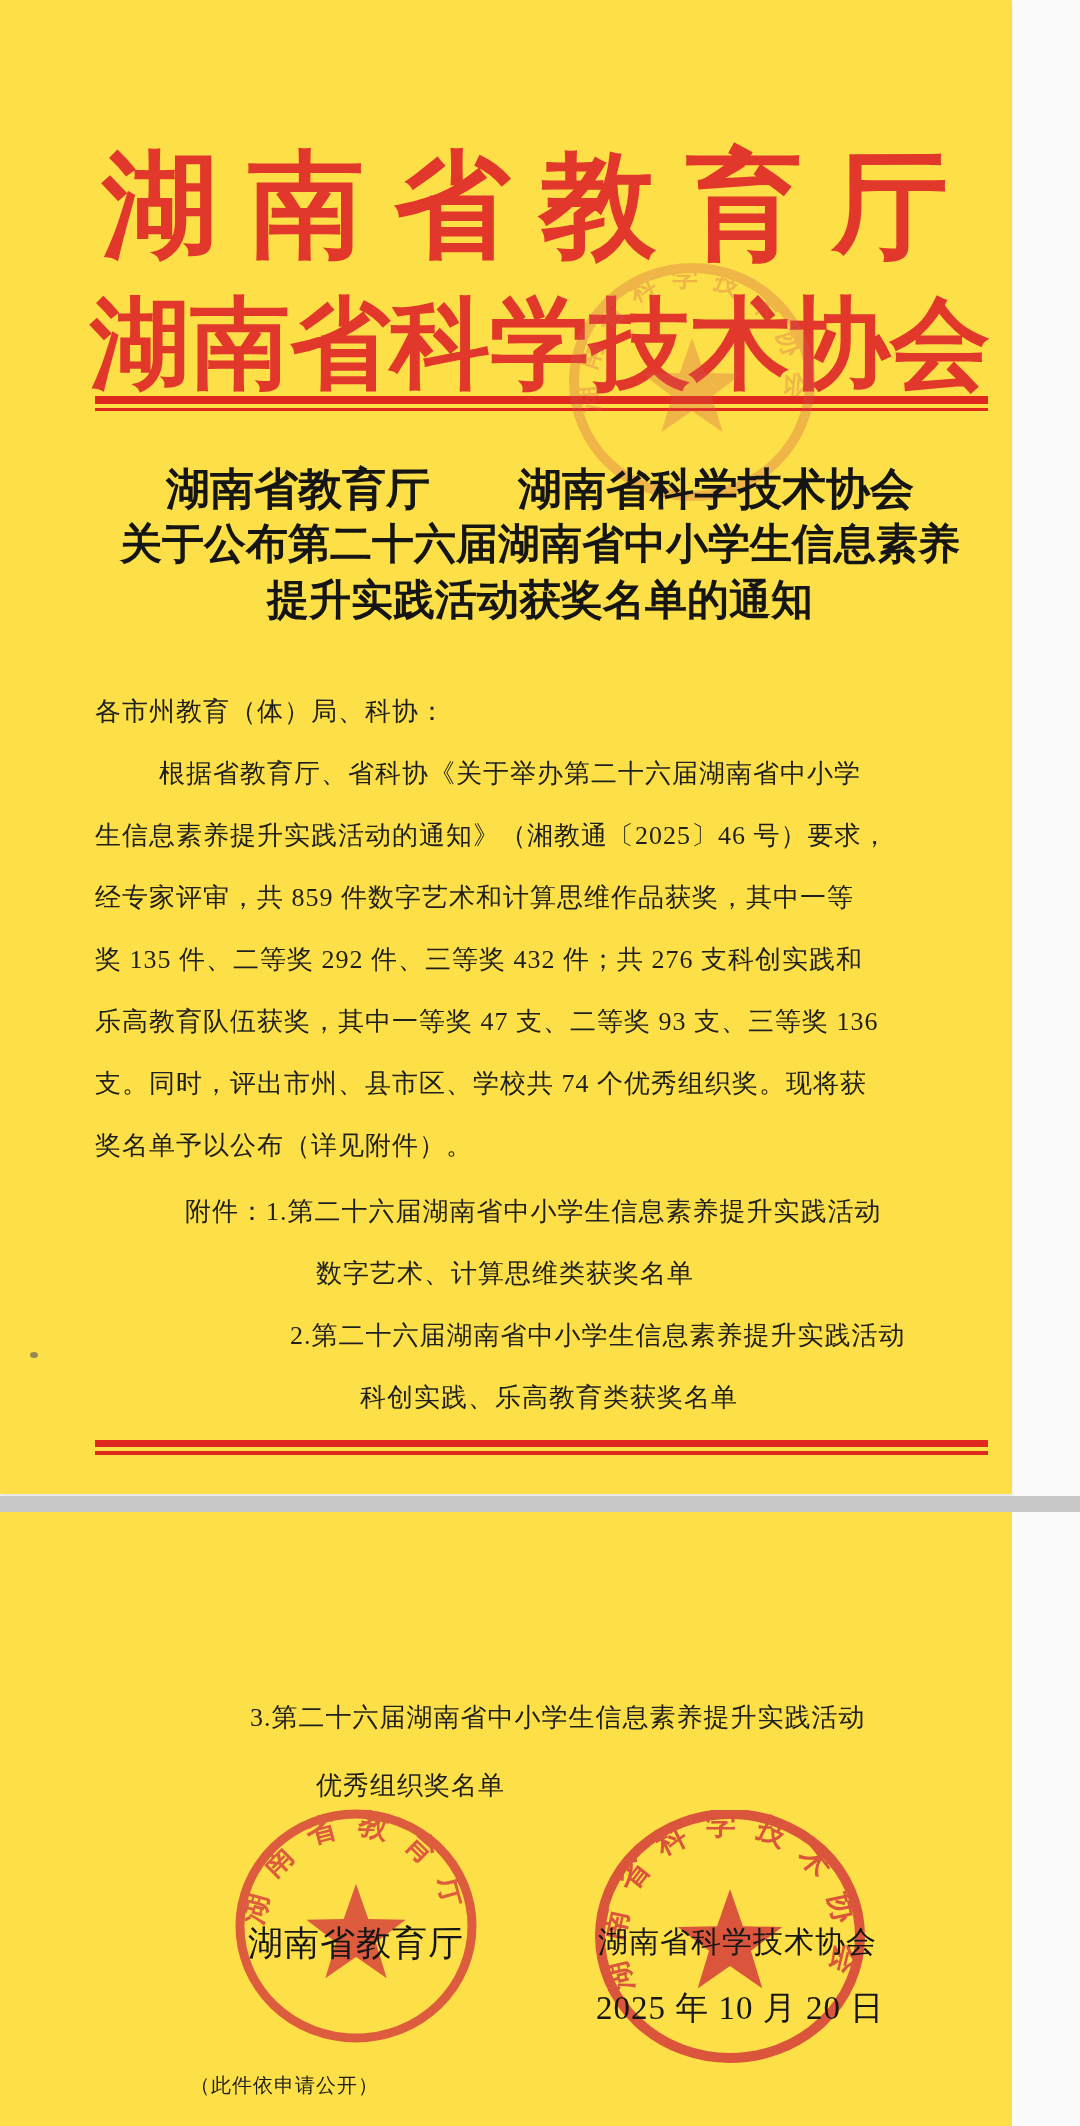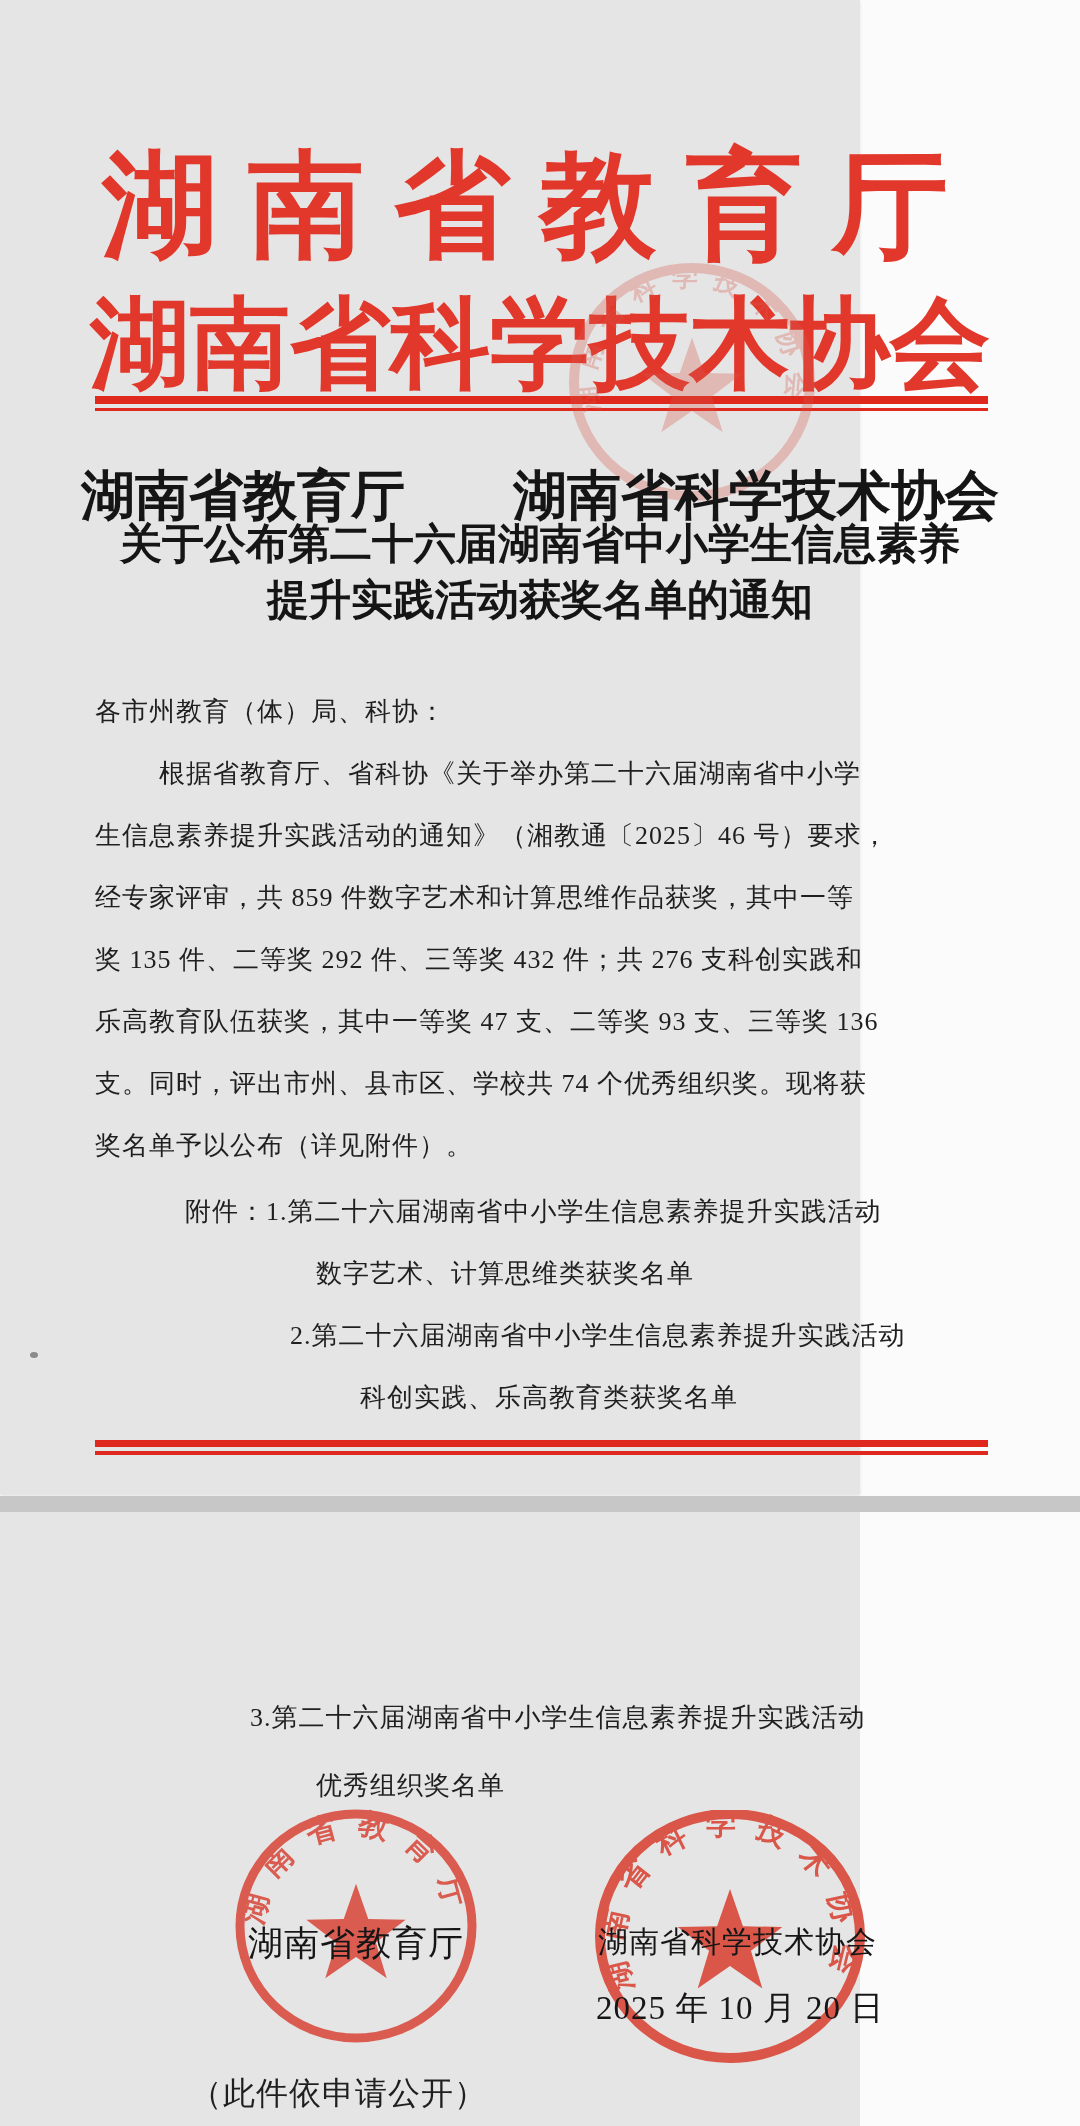--- a/index.html
+++ b/index.html
@@ -2,21 +2,21 @@
 <html><head>
 <meta charset="utf-8">
 <style>
   html,body{margin:0;padding:0;background:#ffffff;}
   #doc{
     position:relative;width:1080px;height:2126px;overflow:hidden;
     background:#fbfbfb;
     font-family:"Liberation Serif","DejaVu Serif",serif;
   }
   .abs{position:absolute;}
-  .page{position:absolute;left:0;width:860px;background:#e5e5e5;}
+  .page{position:absolute;left:0;width:1012px;background:#fde047;}
   #page1{top:0;height:1494px;box-shadow:0 2px 3px rgba(0,0,0,0.10);}
   #page2{top:1512px;height:614px;}
   #page-sep{position:absolute;left:0;top:1496px;width:1080px;height:16px;background:#c7c7c7;}
   .red-big{
     color:#e2382c;font-weight:700;text-align:center;width:1080px;
     font-family:"Liberation Serif","DejaVu Serif",serif;white-space:nowrap;
   }
   .rule-red{background:#e0291e;}
   .title-line{
     width:1080px;text-align:center;color:#151515;font-weight:700;
@@ -51,21 +51,21 @@
       <defs>
         <path id="arcF" d="M 78.3 213.5 A 96 96 0 1 1 201.7 213.5" fill="none"></path>
       </defs>
       <ellipse cx="140" cy="140" rx="118" ry="114" fill="none" stroke="#d5564a" stroke-width="10"></ellipse>
       <polygon fill="#d5564a" transform="translate(140,148) scale(0.95)" points="0,-55 12.93,-17.8 52.31,-17 20.92,6.8 32.33,44.49 0,22 -32.33,44.49 -20.92,6.8 -52.31,-17 -12.93,-17.8"></polygon>
       <text class="seal-curved" style="font-size:26px;letter-spacing:14px;fill:#d5564a;">
         <textPath href="#arcF" startOffset="50%" text-anchor="middle">湖南省科学技术协会</textPath>
       </text>
     </svg>
 
-    <div class="abs title-line" style="top:460px;font-size:54px;">湖南省教育厅　　湖南省科学技术协会</div>
+    <div class="abs title-line" style="top:460px;font-size:44px;">湖南省教育厅　　湖南省科学技术协会</div>
     <div class="abs title-line" style="top:572px;font-size:42px;">提升实践活动获奖名单的通知</div>
     <div class="abs title-line" style="top:516px;font-size:42px;">关于公布第二十六届湖南省中小学生信息素养</div>
 
     <div class="abs body-line" style="left:95px;top:694px;">各市州教育（体）局、科协：</div>
 
     <div class="abs body-line" style="left:159px;top:756px;">根据省教育厅、省科协《关于举办第二十六届湖南省中小学</div>
     <div class="abs body-line" style="left:95px;top:818px;">生信息素养提升实践活动的通知》（湘教通〔2025〕46 号）要求，</div>
     <div class="abs body-line" style="left:95px;top:880px;">经专家评审，共 859 件数字艺术和计算思维作品获奖，其中一等</div>
     <div class="abs body-line" style="left:95px;top:942px;text-align:center;">奖 135 件、二等奖 292 件、三等奖 432 件；共 276 支科创实践和</div>
     <div class="abs body-line" style="left:95px;top:1004px;">乐高教育队伍获奖，其中一等奖 47 支、二等奖 93 支、三等奖 136</div>
@@ -110,16 +110,16 @@
       <text class="seal-curved" style="font-size:30px;letter-spacing:18px;">
         <textPath href="#arcR" startOffset="50%" text-anchor="middle">湖南省科学技术协会</textPath>
       </text>
     </svg>
 
     <div class="abs body-line sig-text" style="left:248px;top:408px;font-size:35px;">湖南省教育厅</div>
     <div class="abs body-line sig-text" style="left:598px;top:410px;font-size:30px;">湖南省科学技术协会</div>
 
     <div class="abs body-line sig-text" style="left:596px;top:474px;font-size:33px;">2025 年 10 月 20 日</div>
 
-    <div class="abs body-line" style="left:190px;top:560px;font-size:32px;text-align:center;">（此件依申请公开）</div>
+    <div class="abs body-line" style="left:190px;top:560px;font-size:20px;text-align:center;">（此件依申请公开）</div>
   </div>
 
 </div>
 
 </body></html>

